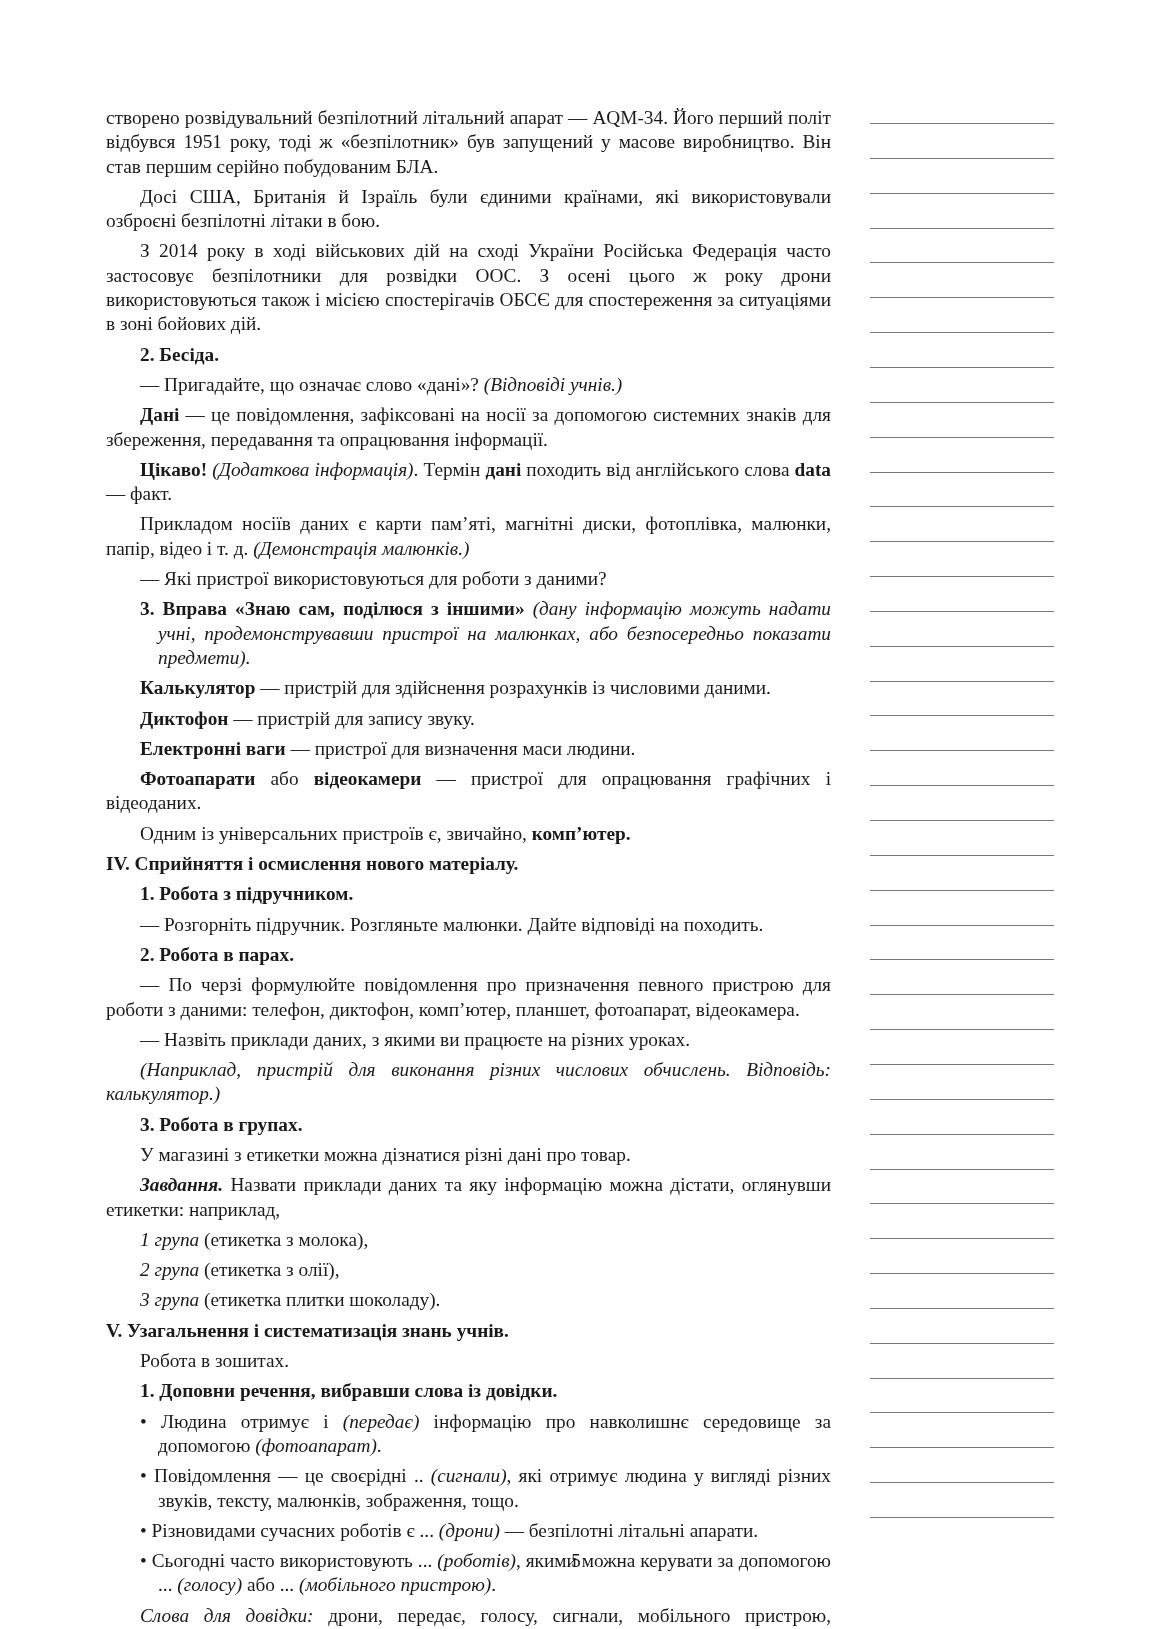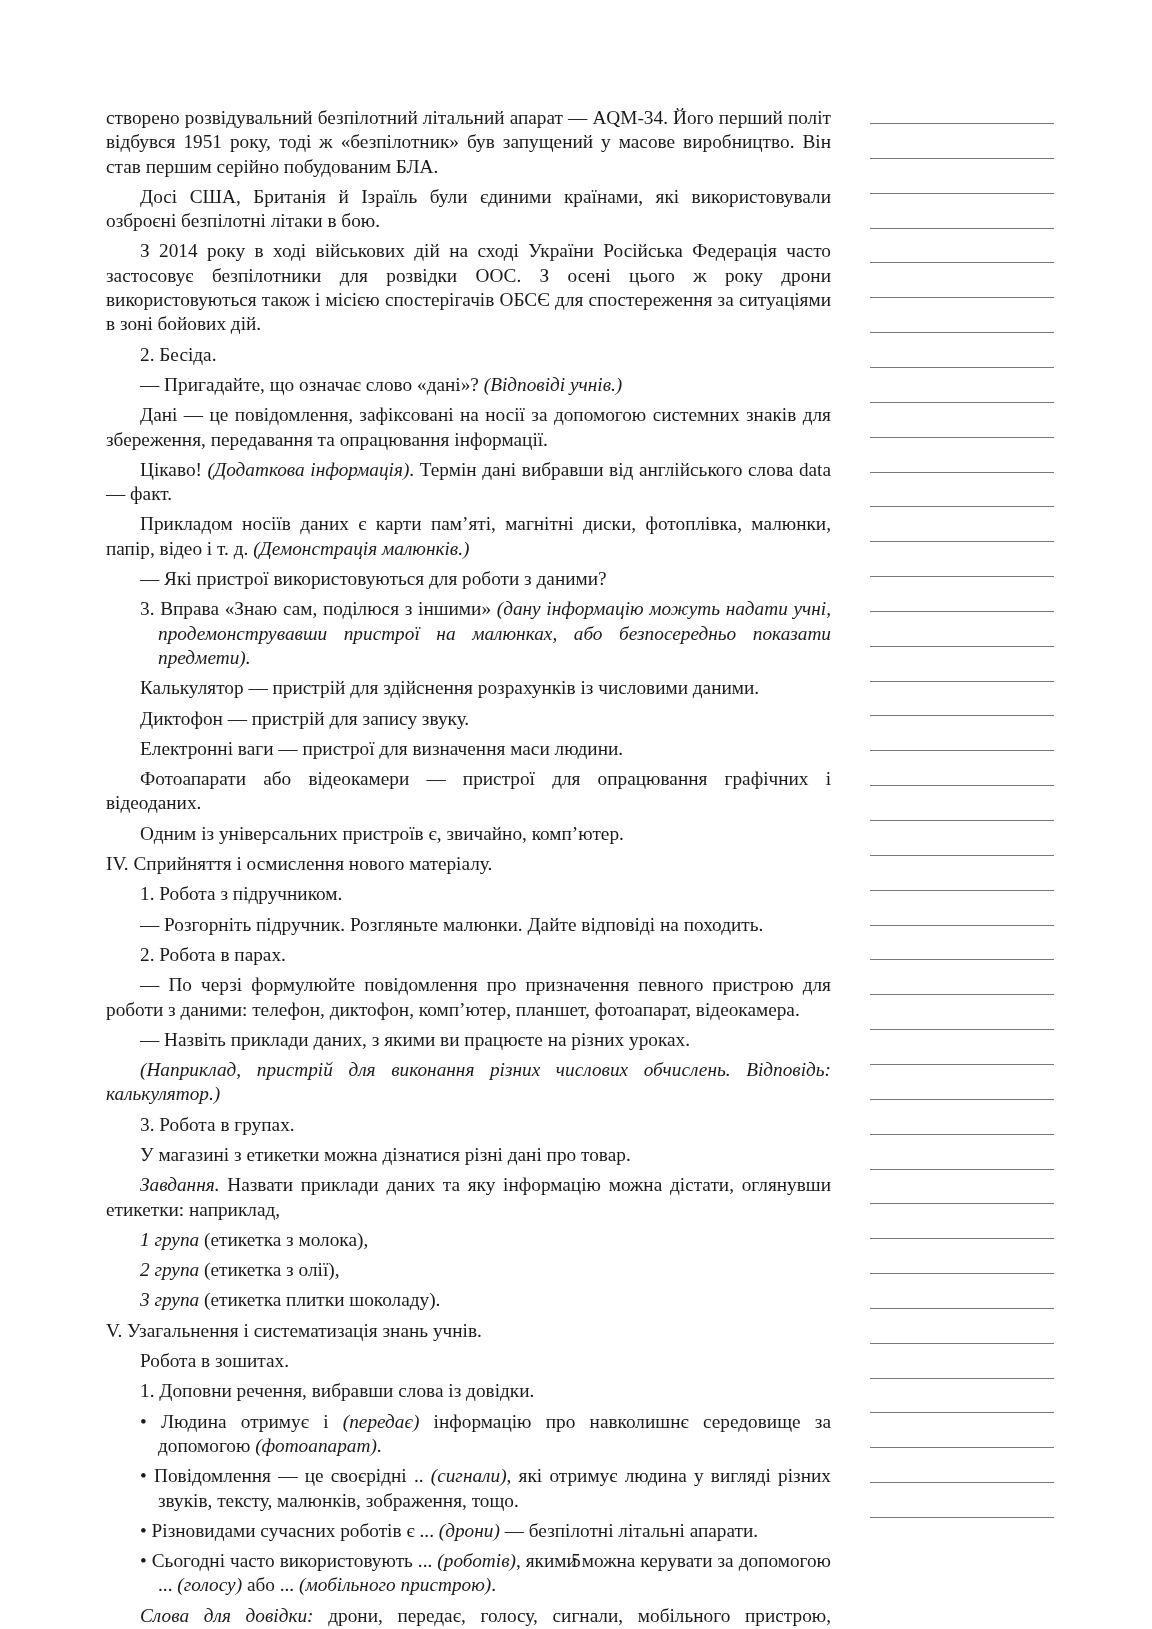--- a/index.html
+++ b/index.html
@@ -4,40 +4,40 @@
 <style>
   html, body { margin:0; padding:0; background:#ffffff; }
   body { width:1152px; height:1629px; position:relative; overflow:hidden;
          font-family:"Liberation Serif","DejaVu Serif",serif; color:#1a1a1a; }
   .col { position:absolute; left:100px; top:100px; width:737px;
          font-size:19.3px; line-height:24.3px; text-align:justify; }
   .col p { margin:6px; }
   .ind { text-indent:34px; }
   .hang { padding-left:52px; text-indent:-18px; }
   .sp { margin-top:5px !important; }
-  .b { font-weight:normal; }
+  .b { font-weight:bold; }
   .i { font-style:italic; }
   .bul { padding-left:52px; text-indent:-18px; }
   .lines { position:absolute; left:870px; top:0; width:184px; }
   .lines div { position:absolute; left:0; width:184px; border-top:1px solid #777; }
   .pagenum { position:absolute; top:1550px; left:0; width:1152px; text-align:center;
              font-size:19px; }
 </style>
 </head>
 <body>
 
 <div class="col">
   <p>створено розвідувальний безпілотний літальний апарат — AQM-34. Його перший політ відбувся 1951 року, тоді ж «безпілотник» був запущений у масове виробництво. Він став першим серійно побудованим БЛА.</p>
   <p class="ind">Досі США, Британія й Ізраїль були єдиними країнами, які використовували озброєні безпілотні літаки в бою.</p>
   <p class="ind">З 2014 року в ході військових дій на сході України Російська Федерація часто застосовує безпілотники для розвідки ООС. З осені цього ж року дрони використовуються також і місією спостерігачів ОБСЄ для спостереження за ситуаціями в зоні бойових дій.</p>
 
   <p class="ind b sp">2. Бесіда.</p>
   <p class="ind"><span>— Пригадайте, що означає слово «дані»? </span><span class="i">(Відповіді учнів.)</span></p>
   <p class="ind"><span class="b">Дані</span><span> — це повідомлення, зафіксовані на носії за допомогою системних знаків для збереження, передавання та опрацювання інформації.</span></p>
-  <p class="ind"><span class="b">Цікаво!</span><span class="i"> (Додаткова інформація)</span><span>. Термін </span><span class="b">дані</span><span> вибравши від англійського слова </span><span class="b">data</span><span> — факт.</span></p>
+  <p class="ind"><span class="b">Цікаво!</span><span class="i"> (Додаткова інформація)</span><span>. Термін </span><span class="b">дані</span><span> походить від англійського слова </span><span class="b">data</span><span> — факт.</span></p>
   <p class="ind"><span>Прикладом носіїв даних є карти пам’яті, магнітні диски, фотоплівка, малюнки, папір, відео і т. д. </span><span class="i">(Демонстрація малюнків.)</span></p>
   <p class="ind">— Які пристрої використовуються для роботи з даними?</p>
 
   <p class="hang sp"><span class="b">3. Вправа «Знаю сам, поділюся з іншими»</span><span class="i"> (дану інформацію можуть надати учні, продемонструвавши пристрої на малюнках, або безпосередньо показати предмети).</span></p>
   <p class="ind"><span class="b">Калькулятор</span><span> — пристрій для здійснення розрахунків із числовими даними.</span></p>
   <p class="ind"><span class="b">Диктофон</span><span> — пристрій для запису звуку.</span></p>
   <p class="ind"><span class="b">Електронні ваги</span><span> — пристрої для визначення маси людини.</span></p>
   <p class="ind"><span class="b">Фотоапарати</span><span> або </span><span class="b">відеокамери</span><span> — пристрої для опрацювання графічних і відеоданих.</span></p>
   <p class="ind"><span>Одним із універсальних пристроїв є, звичайно, </span><span class="b">комп’ютер.</span></p>
 

